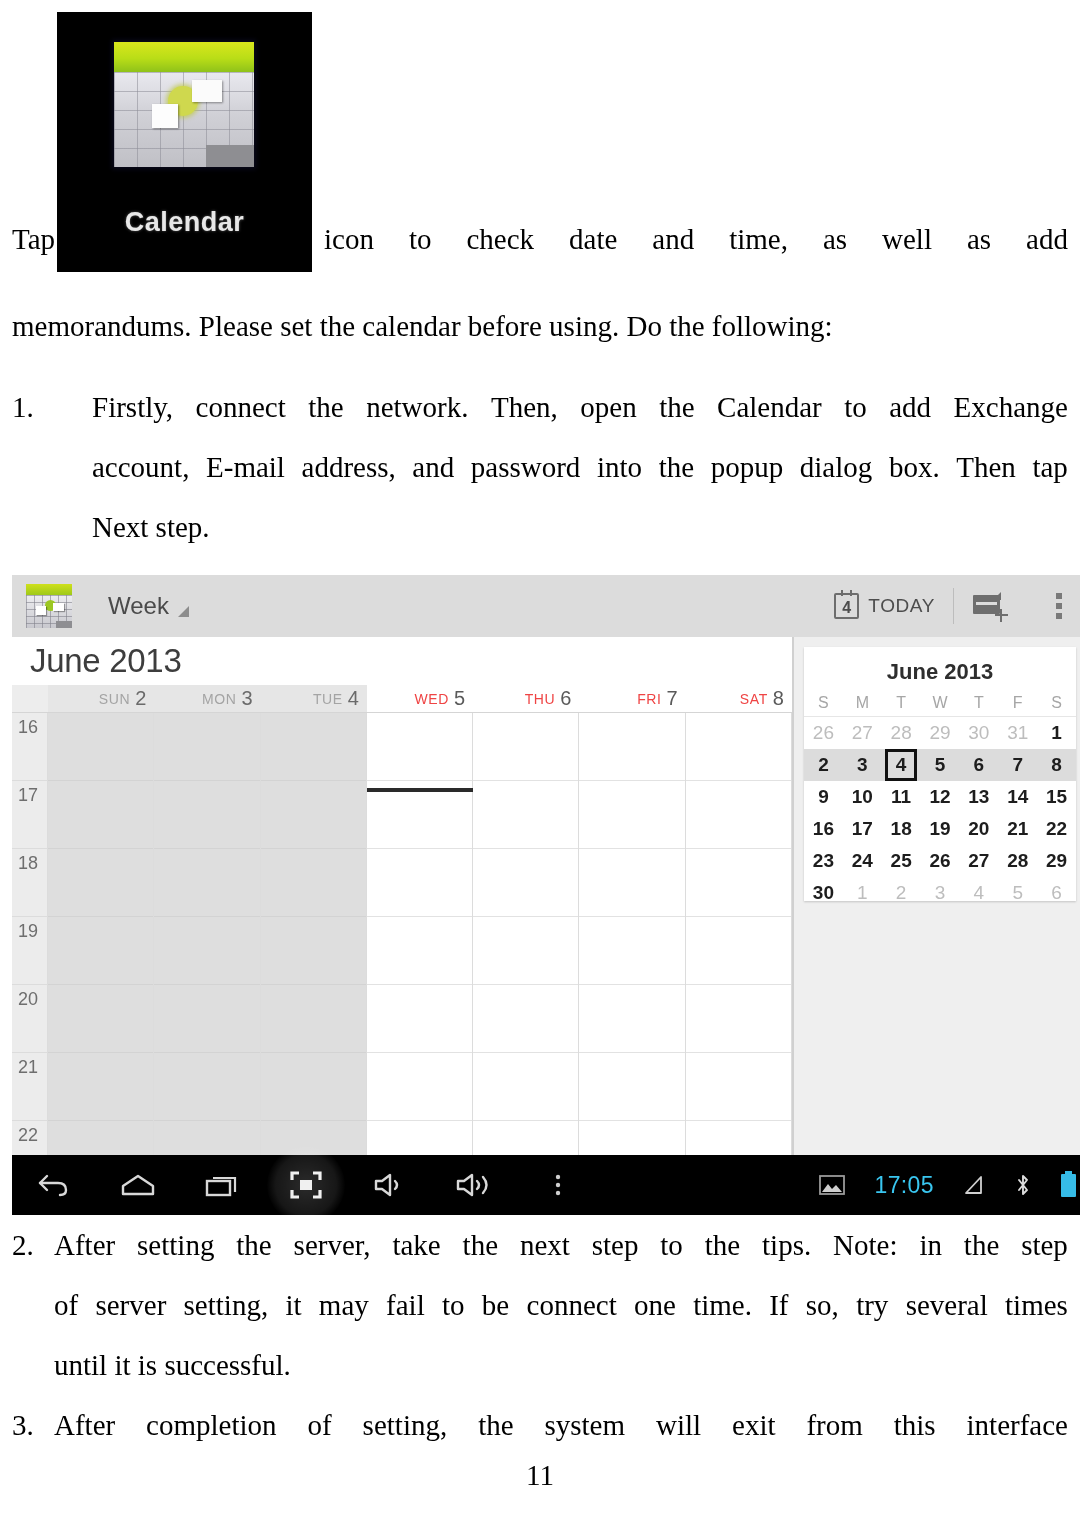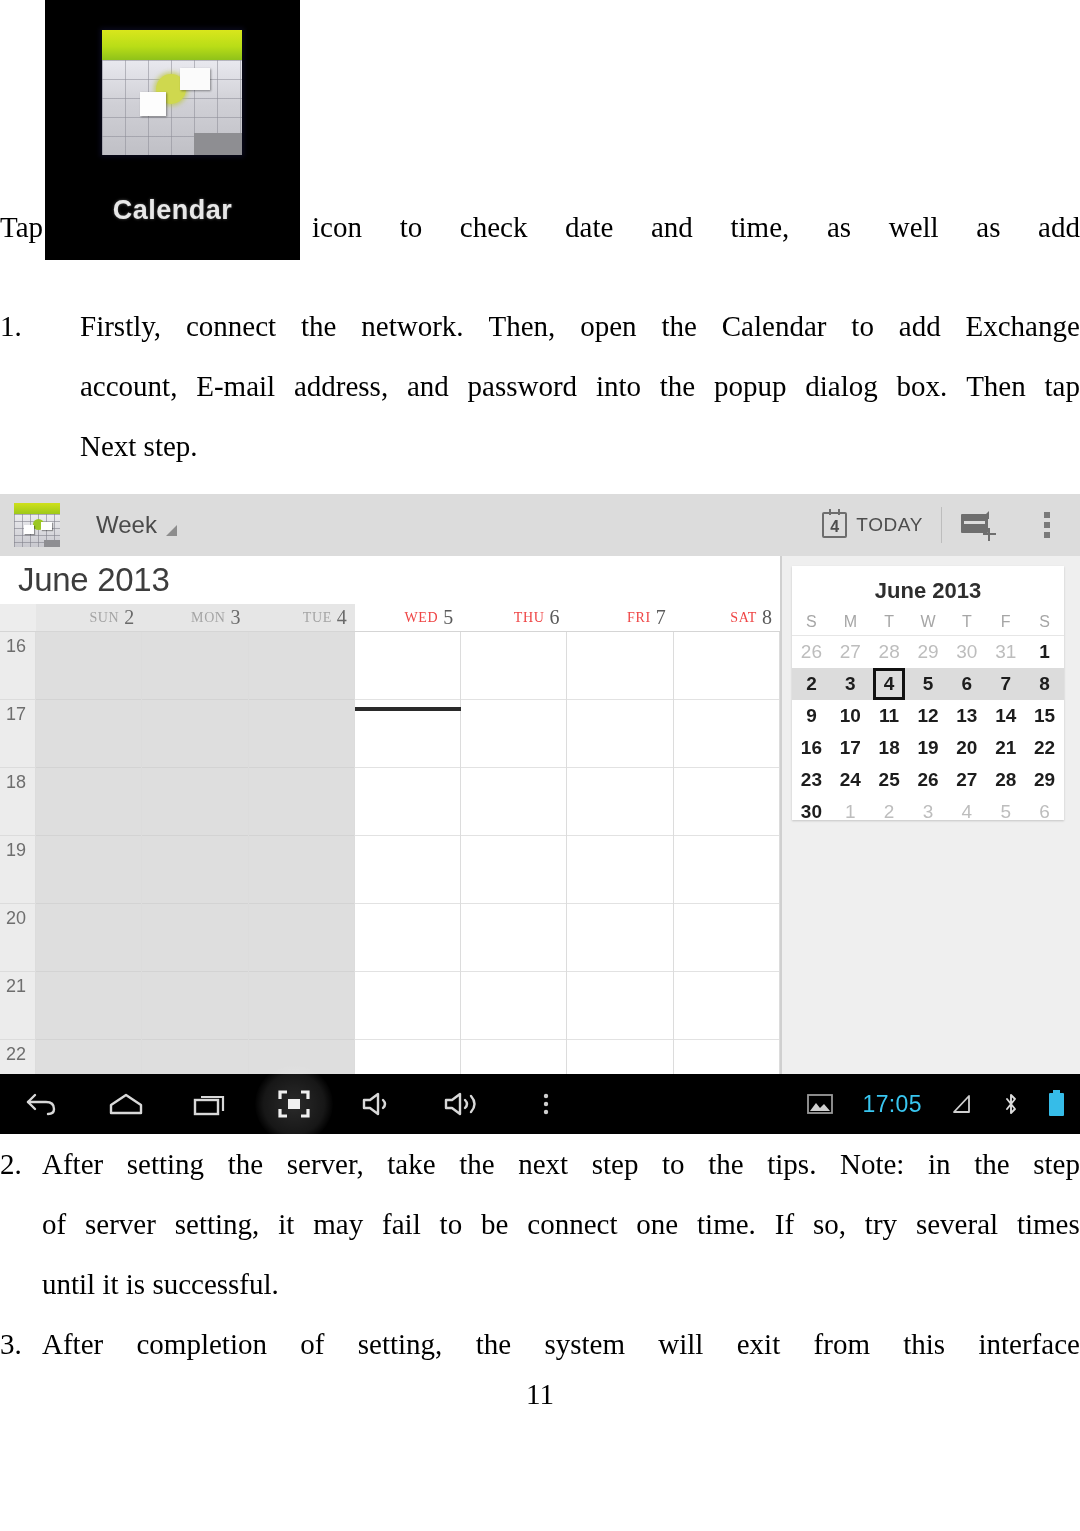--- a/index.html
+++ b/index.html
@@ -11,21 +11,21 @@
     height: 1531px;
     background: #ffffff;
     font-family: "Liberation Serif", serif;
     color: #000000;
     overflow: hidden;
     position: relative;
   }
 
   
   .doc {
-    padding: 0;
+    padding: 12px;
   }
 
   
   .intro-line1 {
     display: flex;
     align-items: flex-end;
     height: 260px;
   }
   .intro-tap {
     font-size: 29px;
@@ -330,21 +330,20 @@
   }
   .dayhdr .gutter { width: 36px; flex: 0 0 36px; background:#ededed; }
   .dayhdr .dh {
     flex: 1;
     display: flex;
     align-items: center;
     justify-content: flex-end;
     gap: 5px;
     padding-right: 8px;
     box-sizing: border-box;
-    font-family: Liberation Serif, serif;
   }
   .dayhdr .dh.past { background: #e6e6e6; }
   .dayhdr .dh.future { background: #ffffff; }
   .dayhdr .dh .dow {
     font-size: 14px;
     color: #ef4444;
     letter-spacing: .6px;
   }
   .dayhdr .dh .dnum {
     font-size: 20px;
@@ -549,20 +548,21 @@
       <span>date</span>
       <span>and</span>
       <span>time,</span>
       <span>as</span>
       <span>well</span>
       <span>as</span>
       <span>add</span>
     </div>
   </div>
 
+  <div class="intro-line2">memorandums. Please set the calendar before using. Do the following:</div>
 
   <div class="numlist">
     <div class="numitem">
       <div class="num">1.</div>
       <div class="body">
         <div class="jline">
           <span>Firstly,</span>
           <span>connect</span>
           <span>the</span>
           <span>network.</span>

